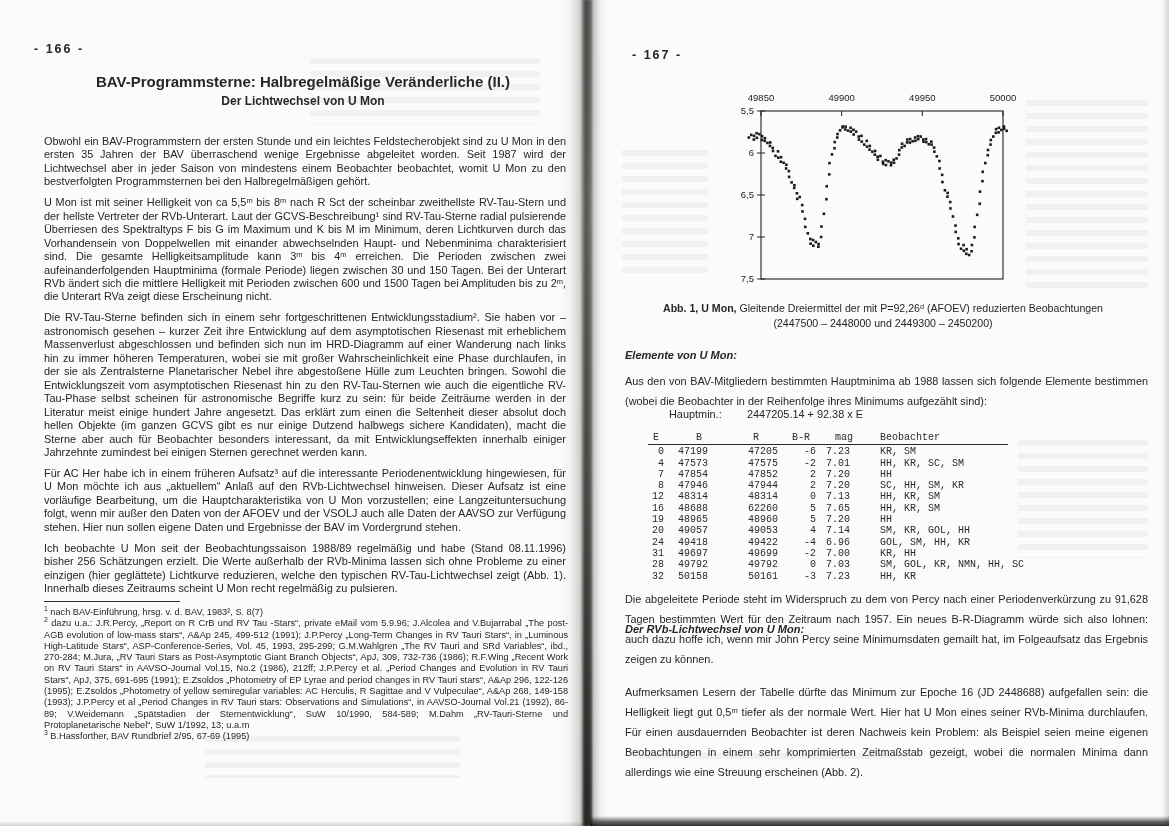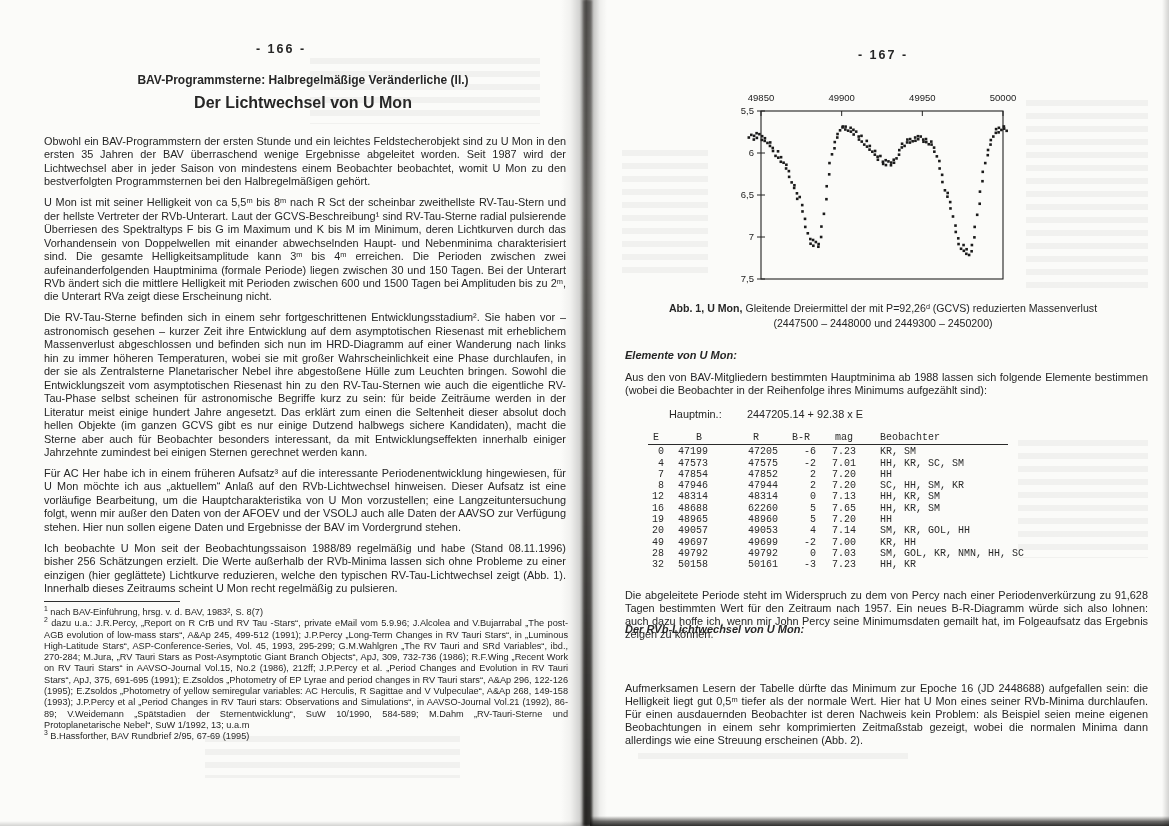--- a/index.html
+++ b/index.html
@@ -22,53 +22,53 @@
   .bottom-dark{position:absolute;left:590px;right:0;bottom:0;height:10px;pointer-events:none;
     background:linear-gradient(to bottom,rgba(0,0,0,0),rgba(28,27,25,.65) 55%,rgba(12,12,10,.85));}
   .bottom-light{position:absolute;left:0;bottom:0;width:590px;height:5px;pointer-events:none;
     background:linear-gradient(to bottom,rgba(0,0,0,0),rgba(0,0,0,.16));}
   .right-edge{position:absolute;right:0;top:0;width:7px;height:826px;pointer-events:none;
     background:linear-gradient(to left,rgba(0,0,0,.16),rgba(0,0,0,0));}
   .ghost{position:absolute;pointer-events:none;opacity:.5;filter:blur(.7px);
     background:repeating-linear-gradient(to bottom,rgba(125,124,120,.16) 0 6px,rgba(0,0,0,0) 6px 13px);}
 
   
-  .pagenum{position:absolute;font-weight:bold;font-size:12.5px;letter-spacing:2px;text-align:center;}
+  .pagenum{position:absolute;font-weight:bold;font-size:12.5px;letter-spacing:2px;padding-left:34px;}
   .pl-pagenum{top:42px;left:0;width:562px;}
-  .kicker{position:absolute;top:73px;left:42px;width:522px;text-align:center;font-weight:bold;font-size:12px;}
-  .title{position:absolute;top:94px;left:42px;width:522px;text-align:center;font-weight:bold;font-size:16px;margin:0;}
+  .kicker{position:absolute;top:73px;left:42px;width:522px;text-align:center;font-weight:bold;font-size:15px;}
+  .title{position:absolute;top:94px;left:42px;width:522px;text-align:center;font-weight:bold;font-size:12px;margin:0;}
   .body-col{position:absolute;top:135px;left:44px;width:522px;height:462px;overflow:hidden;}
   .body-col p{margin:0 0 7.5px 0;font-size:10.9px;line-height:13.45px;text-align:justify;}
   .fn-rule{position:absolute;top:601px;left:44px;width:136px;border-top:1.4px solid #2e2e2e;}
   .footnotes{position:absolute;top:607px;left:44px;width:524px;font-size:9.2px;line-height:11.3px;text-align:justify;}
   .footnote{margin:0;}
   .footnote sup{font-size:6.8px;line-height:0;}
 
   
   .pr-pagenum{top:48px;left:0;width:570px;}
   .chart{position:absolute;left:128px;top:84px;}
   .caption{position:absolute;top:301px;left:10px;width:550px;text-align:center;font-size:10.6px;line-height:14.5px;}
   .h-bold{position:absolute;left:27px;font-weight:bold;font-size:11px;font-style:italic;}
   .h-elements{top:349px;}
   .h-rvb{top:623px;}
-  .rp-para{position:absolute;left:27px;width:523px;font-size:10.9px;line-height:13px;text-align:justify;margin:0;}
+  .rp-para{position:absolute;left:27px;width:523px;font-size:10.9px;line-height:20px;text-align:justify;margin:0;}
   .intro{top:371px;}
   .para-period{top:589px;}
   .para-rvb{top:682px;}
   .hauptmin{position:absolute;top:408px;left:27px;font-size:10.9px;}
   .hauptmin .hm-label{display:inline-block;width:78px;padding-left:44px;}
   .mintable{position:absolute;top:432px;left:50px;width:380px;
     font-family:"Liberation Mono","DejaVu Sans Mono",monospace;font-size:10px;line-height:11.3px;color:#2a2a2a;}
   .trow{display:flex;white-space:pre;}
   .trow span{display:inline-block;}
   .c-e{width:16px;text-align:right;}
   .c-b{width:42px;margin-left:14px;text-align:left;}
   .c-r{width:44px;margin-left:14px;text-align:right;}
   .c-br{width:30px;margin-left:8px;text-align:right;}
-  .c-mag{width:36px;margin-left:10px;text-align:center;}
+  .c-mag{width:36px;margin-left:10px;text-align:left;}
   .c-beo{padding-left:18px;text-align:left;}
   .thead .c-e,.thead .c-b,.thead .c-r,.thead .c-br,.thead .c-mag{text-align:center;}
   .trule{border-top:1.3px solid #2a2a2a;width:360px;margin:1px 0 1px 0;}
 </style>
 </head>
 <body>
 
 <div class="page page-left">
   <div class="pagenum pl-pagenum">-  166  -</div>
   <div class="kicker">BAV-Programmsterne: Halbregelmäßige Veränderliche (II.)</div>
@@ -275,21 +275,21 @@
         <rect x="271.31" y="47.05" width="2.6" height="2.6" fill="#1b1b1b"></rect>
         <rect x="271.57" y="42.50" width="2.6" height="2.6" fill="#1b1b1b"></rect>
         <rect x="274.09" y="44.67" width="2.6" height="2.6" fill="#1b1b1b"></rect>
         <rect x="276.60" y="41.17" width="2.6" height="2.6" fill="#1b1b1b"></rect>
         <rect x="276.86" y="43.34" width="2.6" height="2.6" fill="#1b1b1b"></rect>
         <rect x="279.38" y="45.51" width="2.6" height="2.6" fill="#1b1b1b"></rect>
       </g>
     </svg>
 
   <div class="caption">
-    <div><b>Abb. 1, U Mon,</b> <span>Gleitende Dreiermittel der mit P=92,26ᵈ (GCVS) reduzierten Massenverlust</span></div>
+    <div><b>Abb. 1, U Mon,</b> <span>Gleitende Dreiermittel der mit P=92,26ᵈ (AFOEV) reduzierten Beobachtungen</span></div>
     <div>(2447500 – 2448000 und 2449300 – 2450200)</div>
   </div>
 
   <div class="h-bold h-elements">Elemente von U Mon:</div>
   <p class="rp-para intro">Aus den von BAV-Mitgliedern bestimmten Hauptminima ab 1988 lassen sich folgende Elemente bestimmen (wobei die Beobachter in der Reihenfolge ihres Minimums aufgezählt sind):</p>
 
   <div class="hauptmin">
     <span class="hm-label">Hauptmin.:</span><span>2447205.14 + 92.38 x E</span>
   </div>
 
@@ -297,21 +297,22 @@
       <div class="trow thead"><span class="c-e">E</span><span class="c-b">B</span><span class="c-r">R</span><span class="c-br">B-R</span><span class="c-mag">mag</span><span class="c-beo">Beobachter</span></div>
       <div class="trule"></div>
       <div class="trow"><span class="c-e">0</span><span class="c-b">47199</span><span class="c-r">47205</span><span class="c-br">-6</span><span class="c-mag">7.23</span><span class="c-beo">KR, SM</span></div>
       <div class="trow"><span class="c-e">4</span><span class="c-b">47573</span><span class="c-r">47575</span><span class="c-br">-2</span><span class="c-mag">7.01</span><span class="c-beo">HH, KR, SC, SM</span></div>
       <div class="trow"><span class="c-e">7</span><span class="c-b">47854</span><span class="c-r">47852</span><span class="c-br">2</span><span class="c-mag">7.20</span><span class="c-beo">HH</span></div>
       <div class="trow"><span class="c-e">8</span><span class="c-b">47946</span><span class="c-r">47944</span><span class="c-br">2</span><span class="c-mag">7.20</span><span class="c-beo">SC, HH, SM, KR</span></div>
       <div class="trow"><span class="c-e">12</span><span class="c-b">48314</span><span class="c-r">48314</span><span class="c-br">0</span><span class="c-mag">7.13</span><span class="c-beo">HH, KR, SM</span></div>
       <div class="trow"><span class="c-e">16</span><span class="c-b">48688</span><span class="c-r">62260</span><span class="c-br">5</span><span class="c-mag">7.65</span><span class="c-beo">HH, KR, SM</span></div>
       <div class="trow"><span class="c-e">19</span><span class="c-b">48965</span><span class="c-r">48960</span><span class="c-br">5</span><span class="c-mag">7.20</span><span class="c-beo">HH</span></div>
       <div class="trow"><span class="c-e">20</span><span class="c-b">49057</span><span class="c-r">49053</span><span class="c-br">4</span><span class="c-mag">7.14</span><span class="c-beo">SM, KR, GOL, HH</span></div>
-      <div class="trow"><span class="c-e">49</span><span class="c-b">49697</span><span class="c-r">49699</span><span class="c-br">-2</span><span class="c-mag">7.00</span><span class="c-beo">KR, HH</span></div>
+      <div class="trow"><span class="c-e">24</span><span class="c-b">49418</span><span class="c-r">49422</span><span class="c-br">-4</span><span class="c-mag">6.96</span><span class="c-beo">GOL, SM, HH, KR</span></div>
+      <div class="trow"><span class="c-e">31</span><span class="c-b">49697</span><span class="c-r">49699</span><span class="c-br">-2</span><span class="c-mag">7.00</span><span class="c-beo">KR, HH</span></div>
       <div class="trow"><span class="c-e">28</span><span class="c-b">49792</span><span class="c-r">49792</span><span class="c-br">0</span><span class="c-mag">7.03</span><span class="c-beo">SM, GOL, KR, NMN, HH, SC</span></div>
       <div class="trow"><span class="c-e">32</span><span class="c-b">50158</span><span class="c-r">50161</span><span class="c-br">-3</span><span class="c-mag">7.23</span><span class="c-beo">HH, KR</span></div>
     </div>
 
   <p class="rp-para para-period">Die abgeleitete Periode steht im Widerspruch zu dem von Percy nach einer Periodenverkürzung zu 91,628 Tagen bestimmten Wert für den Zeitraum nach 1957. Ein neues B-R-Diagramm würde sich also lohnen: auch dazu hoffe ich, wenn mir John Percy seine Minimumsdaten gemailt hat, im Folgeaufsatz das Ergebnis zeigen zu können.</p>
   <div class="h-bold h-rvb">Der RVb-Lichtwechsel von U Mon:</div>
   <p class="rp-para para-rvb">Aufmerksamen Lesern der Tabelle dürfte das Minimum zur Epoche 16 (JD 2448688) aufgefallen sein: die Helligkeit liegt gut 0,5ᵐ tiefer als der normale Wert. Hier hat U Mon eines seiner RVb-Minima durchlaufen. Für einen ausdauernden Beobachter ist deren Nachweis kein Problem: als Beispiel seien meine eigenen Beobachtungen in einem sehr komprimierten Zeitmaßstab gezeigt, wobei die normalen Minima dann allerdings wie eine Streuung erscheinen (Abb. 2).</p>
 
   <div class="ghost" style="left:428px;top:100px;width:122px;height:188px;"></div>
   <div class="ghost" style="left:24px;top:150px;width:86px;height:130px;"></div>

